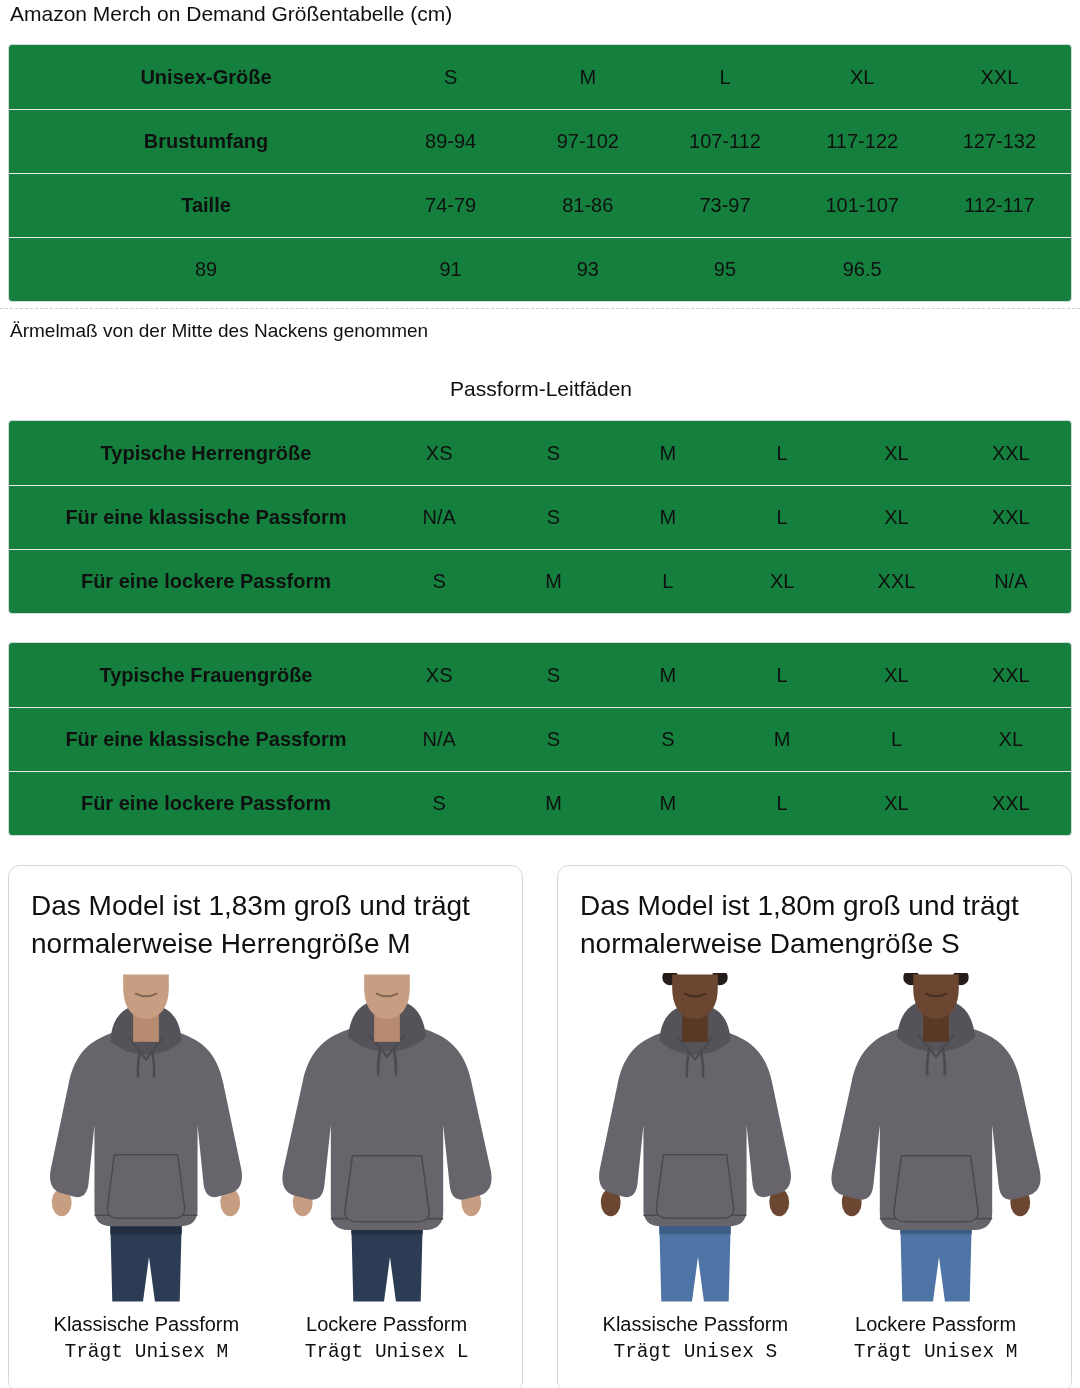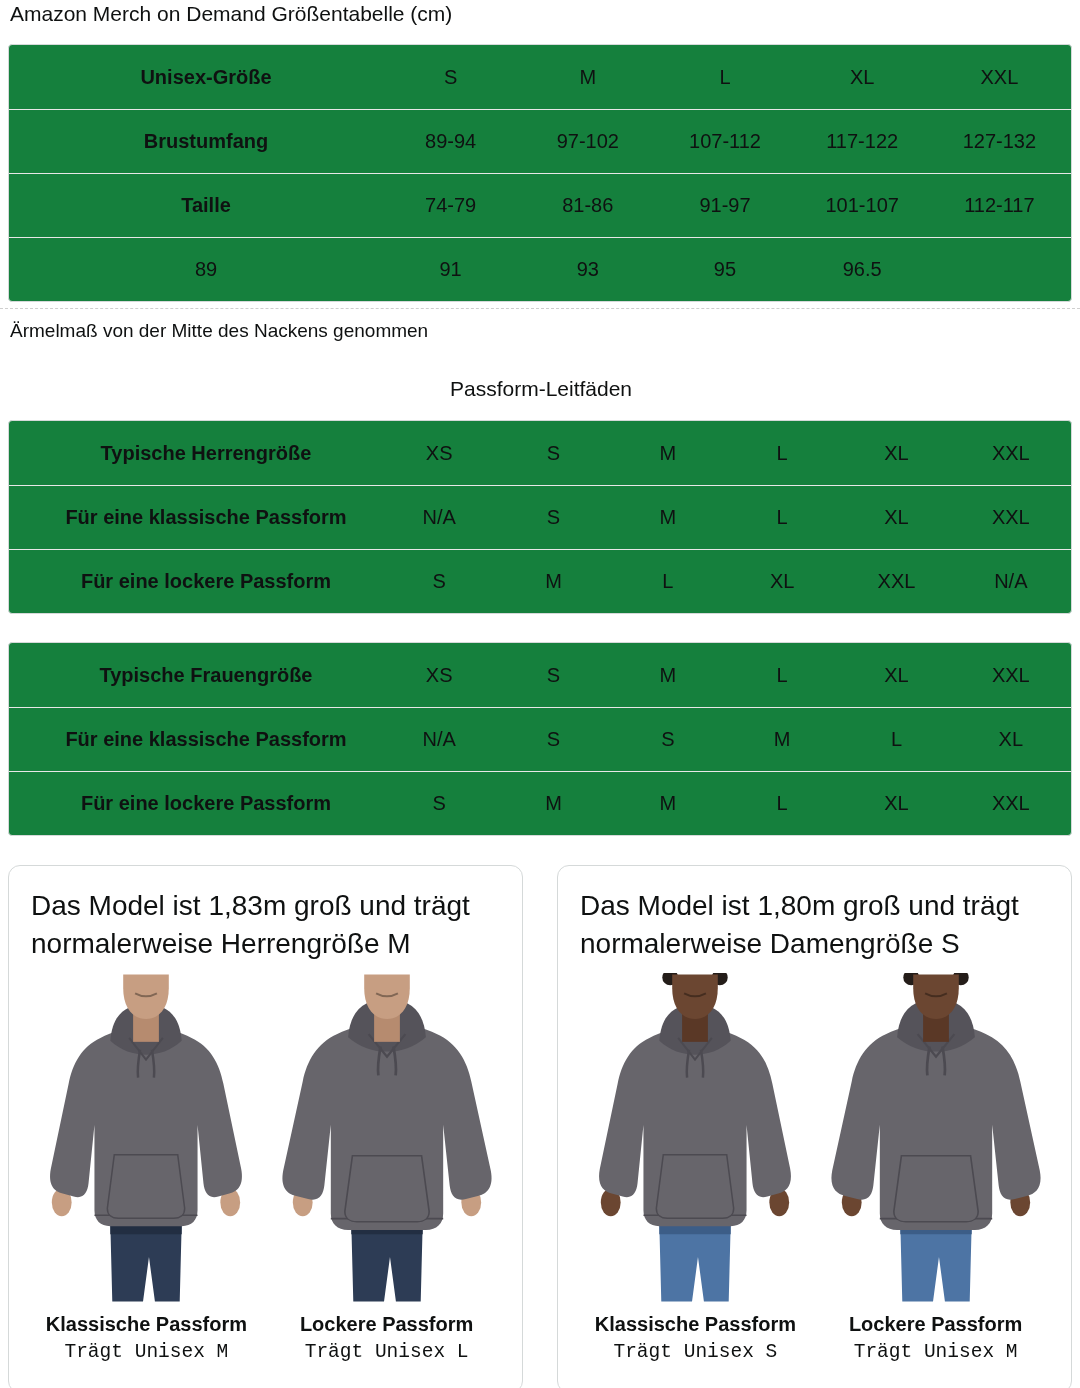--- a/index.html
+++ b/index.html
@@ -66,21 +66,21 @@
     padding:21px 20px 18px 22px;
     height:528px;
   }
   .model-desc {
     font-size:28px; line-height:38px;
     margin:0 0 10px 0;
   }
   .figures { display:flex; justify-content:space-between; }
   .figure { width:49%; text-align:center; }
   .figure svg { display:block; margin:0 auto; }
-  .fig-caption  { font-size:20px; font-weight:700; margin-top:8px; line-height:26px; }
+  .fig-caption  { font-size:20px; font-weight:400; margin-top:8px; line-height:26px; }
   .fig-subcaption { font-size:19.5px; font-weight:400; line-height:30px;font-family:Liberation Mono, monospace; }
 
   
   .model-figure        { --hoodie:#67656b; --hoodie-dark:#55535a; --hoodie-shadow:#4c4a51; }
   .model-figure.light  { --skin:#c79e82; --skin-shadow:#b68b6f; --jeans:#2d3c55; --jeans-dark:#222e42; }
   .model-figure.dark   { --skin:#6b4631; --skin-shadow:#5a3826; --jeans:#4d74a4; --jeans-dark:#3c5d87; }
   .hair { display:none; }
   .dark .hair { display:block; }
 </style>
 </head>
@@ -104,21 +104,21 @@
       <div class="cell">89-94</div>
       <div class="cell">97-102</div>
       <div class="cell">107-112</div>
       <div class="cell">117-122</div>
       <div class="cell">127-132</div>
     </div>
     <div class="trow size-grid">
       <div class="cell lbl">Taille</div>
       <div class="cell">74-79</div>
       <div class="cell">81-86</div>
-      <div class="cell">91-97</div>
+      <div class="cell">73-97</div>
       <div class="cell">101-107</div>
       <div class="cell">112-117</div>
     </div>
     <div class="trow size-grid">
       <div class="cell">89</div>
       <div class="cell">91</div>
       <div class="cell">93</div>
       <div class="cell">95</div>
       <div class="cell">96.5</div>
     </div>

